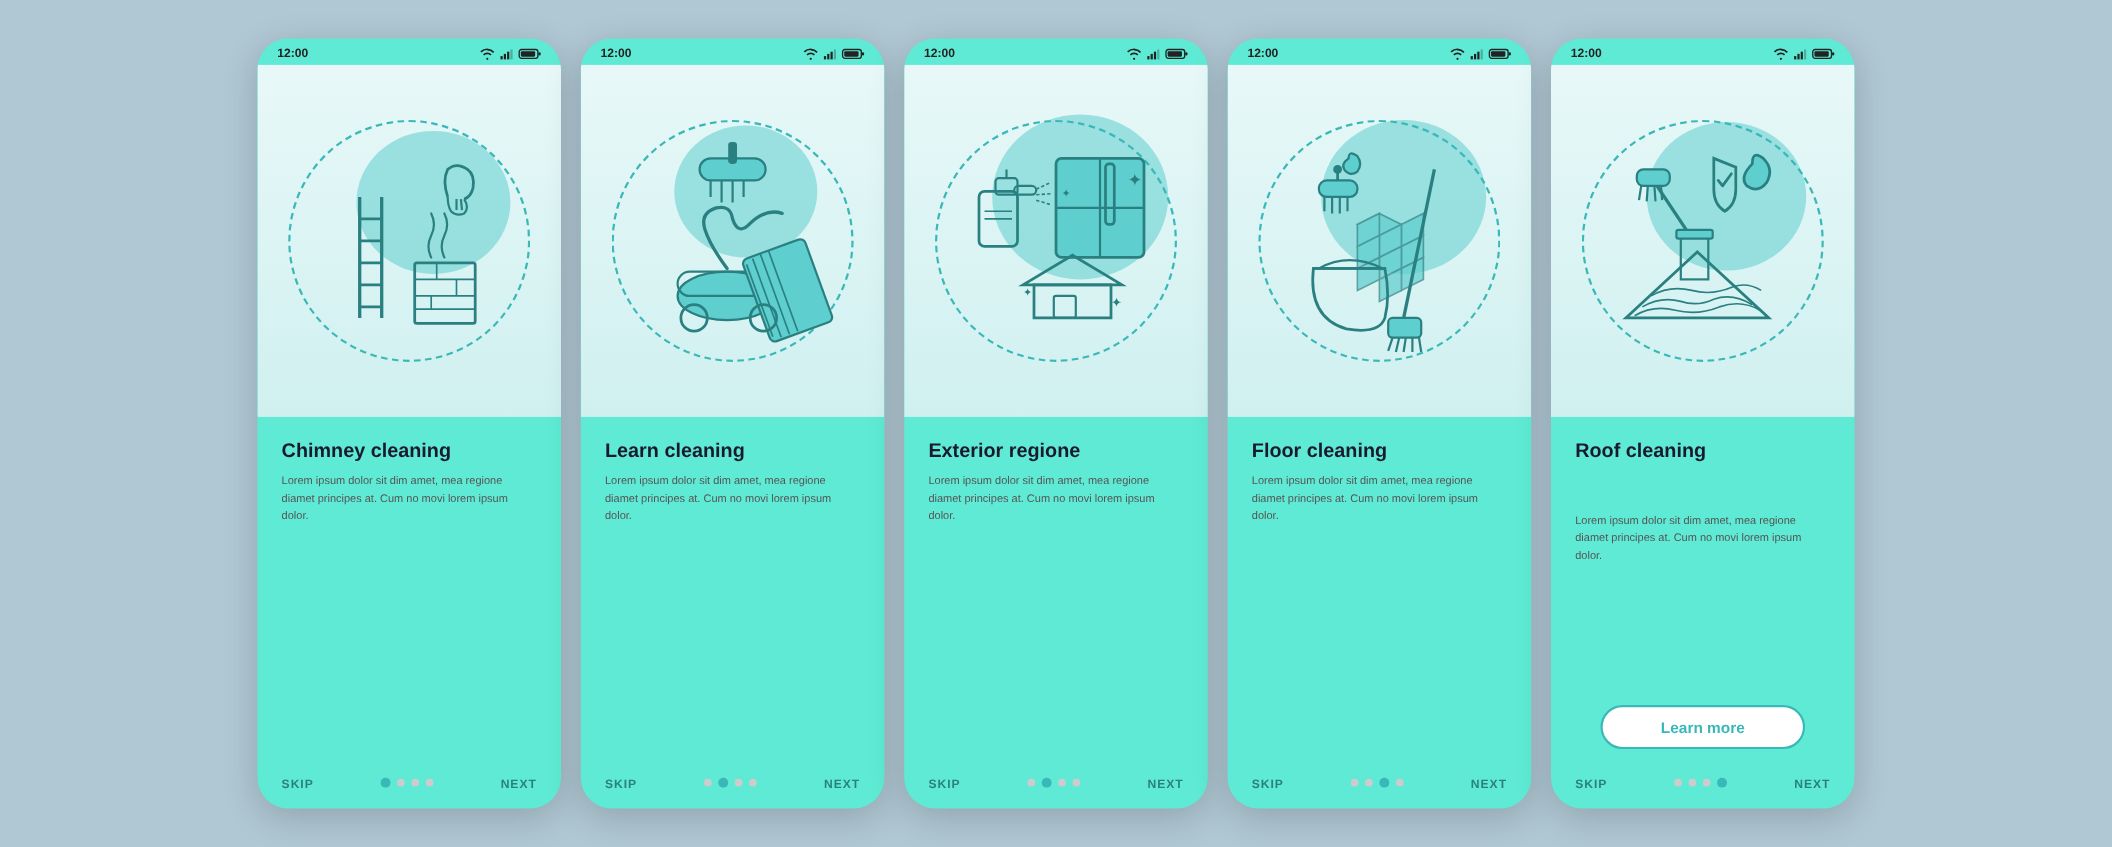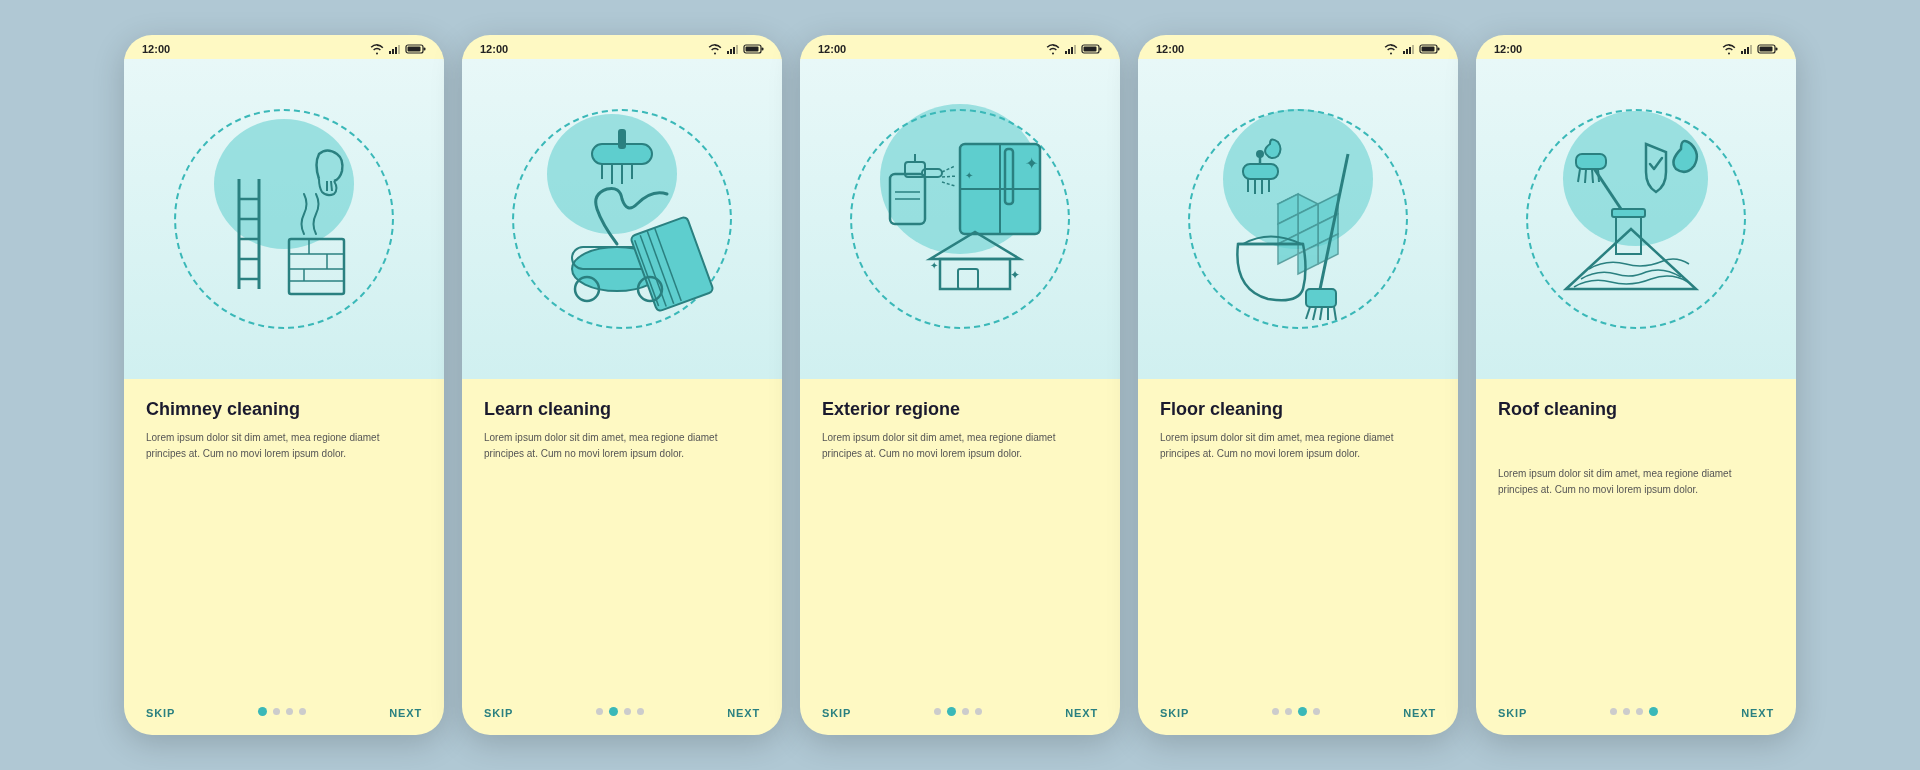--- a/index.html
+++ b/index.html
@@ -16,23 +16,23 @@
     }
 
     .screens-container {
       display: flex;
       gap: 18px;
       align-items: center;
       justify-content: center;
     }
 
     .phone-screen {
-      width: 320px;
+      width: 276px;
       height: 700px;
-      background: #fef9c3;
+      background: #5eead4;
       border-radius: 28px;
       box-shadow: 0 8px 32px rgba(0,0,0,0.18);
       overflow: hidden;
       display: flex;
       flex-direction: column;
       position: relative;
     }
 
     
     .status-bar {
@@ -494,20 +494,21 @@
         <rect x="50" y="40" width="30" height="15" rx="6" fill="#5ecece" stroke="#2a8080" stroke-width="2"></rect>
         <line x1="54" y1="55" x2="52" y2="68" stroke="#2a8080" stroke-width="2"></line>
         <line x1="60" y1="55" x2="59" y2="69" stroke="#2a8080" stroke-width="2"></line>
         <line x1="66" y1="55" x2="67" y2="69" stroke="#2a8080" stroke-width="2"></line>
         <line x1="72" y1="55" x2="73" y2="68" stroke="#2a8080" stroke-width="2"></line>
       </svg>
     </div>
     <div class="content-area" style="padding-bottom:4px;gap:36px;">
       <div class="screen-title">Roof cleaning</div>
       <div class="screen-body">Lorem ipsum dolor sit dim amet, mea regione diamet principes at. Cum no movi lorem ipsum dolor.</div>
+      <div class="learn-more-btn" style="margin-top:10px;">Learn more</div>
     </div>
     <div class="bottom-nav">
       <span class="nav-btn">SKIP</span>
       <div class="dots">
         <div class="dot"></div>
         <div class="dot"></div>
         <div class="dot"></div>
         <div class="dot active"></div>
       </div>
       <span class="nav-btn">NEXT</span>

